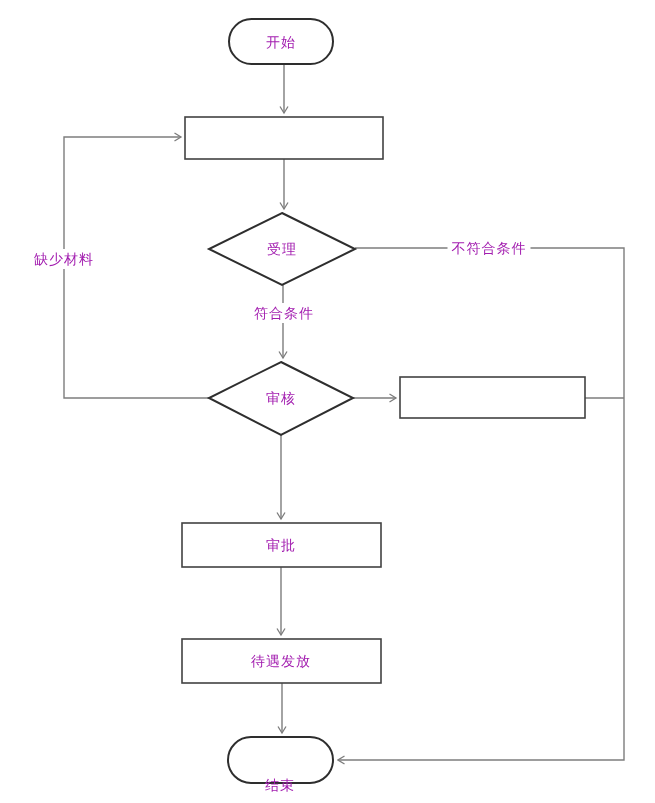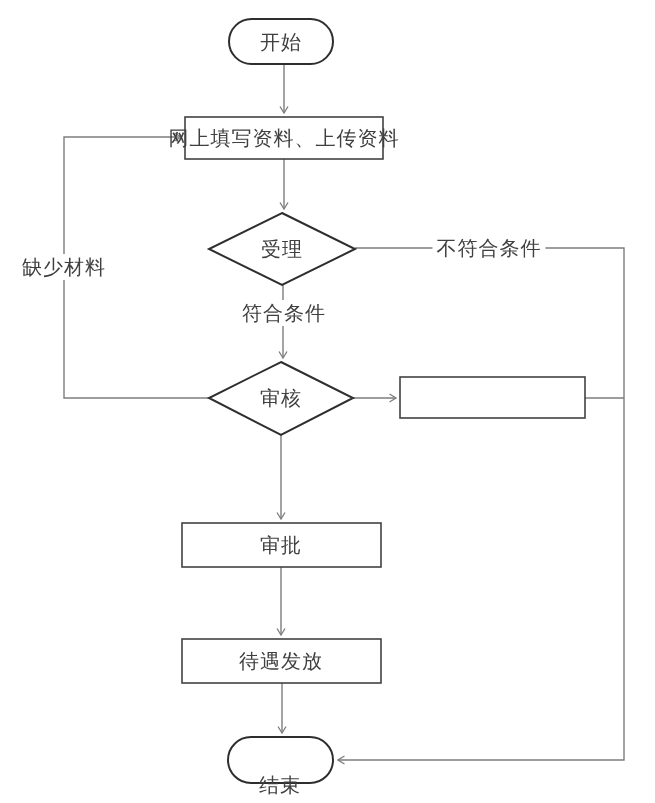--- a/index.html
+++ b/index.html
@@ -18,22 +18,22 @@
   .canvas svg.layer {
     position: absolute;
     left: 0;
     top: 0;
     width: 655px;
     height: 803px;
   }
   .label {
     position: absolute;
     transform: translate(-50%, -50%);
-    font-size: 20px;
-    color: #404040;
+    font-size: 14px;
+    color: #a21caf;
     white-space: nowrap;
     letter-spacing: 1px;
     line-height: 1;
   }
   .edge-label {
     background: #ffffff;
     padding: 3px 4px;
   }
   .shape-stroke { stroke: #2e2e2e; stroke-width: 2; fill: #ffffff; }
   .box-stroke   { stroke: #424242; stroke-width: 1.6; fill: #ffffff; }
@@ -66,24 +66,23 @@
     <rect class="box-stroke" x="185" y="117" width="198" height="42"></rect>
     <polygon class="shape-stroke" points="282,213 355,249 282,285 209,249"></polygon>
     <polygon class="shape-stroke" points="281,362 353,398 281,435 209,398"></polygon>
     <rect class="box-stroke" x="400" y="377" width="185" height="41"></rect>
     <rect class="box-stroke" x="182" y="523" width="199" height="44"></rect>
     <rect class="box-stroke" x="182" y="639" width="199" height="44"></rect>
     <rect class="shape-stroke" x="228" y="737" width="105" height="46" rx="23" ry="23"></rect>
   </svg>
 
   <div class="label" style="left:281px; top:42px;">开始</div>
-  <div class="label" style="left:284px; top:138px;">网上填写资料、上传资料</div>
   <div class="label" style="left:282px; top:249px;">受理</div>
   <div class="label" style="left:281px; top:398px;">审核</div>
   <div class="label" style="left:281px; top:545px;">审批</div>
   <div class="label" style="left:281px; top:661px;">待遇发放</div>
   <div class="label" style="left:280px; top:760px;margin-top:25px;">结束</div>
 
   <div class="label edge-label" style="left:284px; top:313px;">符合条件</div>
   <div class="label edge-label" style="left:489px; top:248px;">不符合条件</div>
-  <div class="label edge-label" style="left:64px;  top:259px;margin-top:8px;">缺少材料</div>
+  <div class="label edge-label" style="left:64px;  top:259px;">缺少材料</div>
 
 </div>
 
 </body></html>

